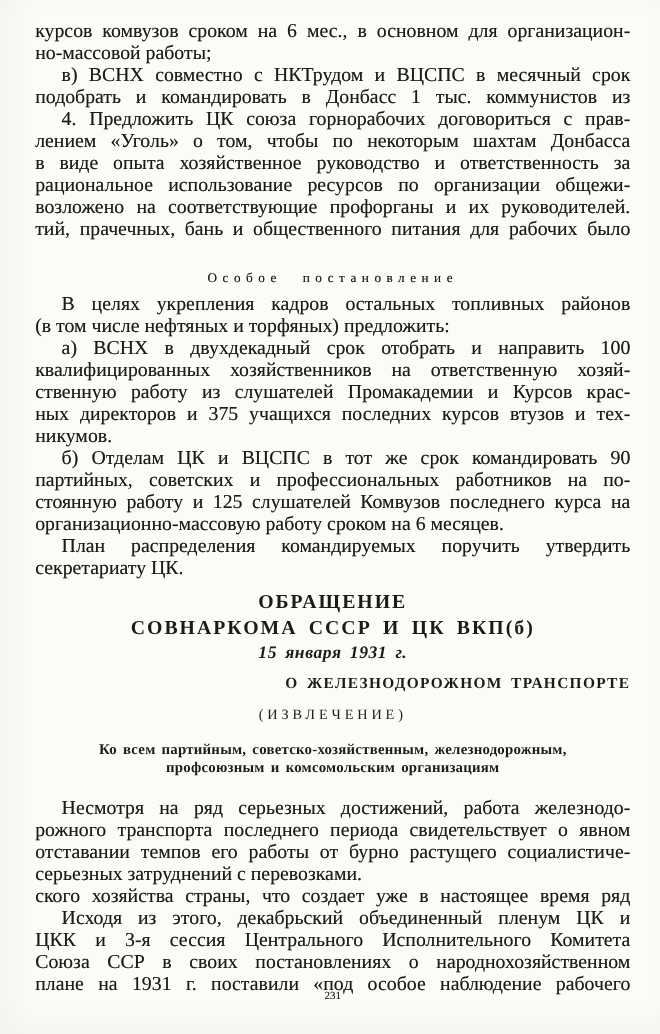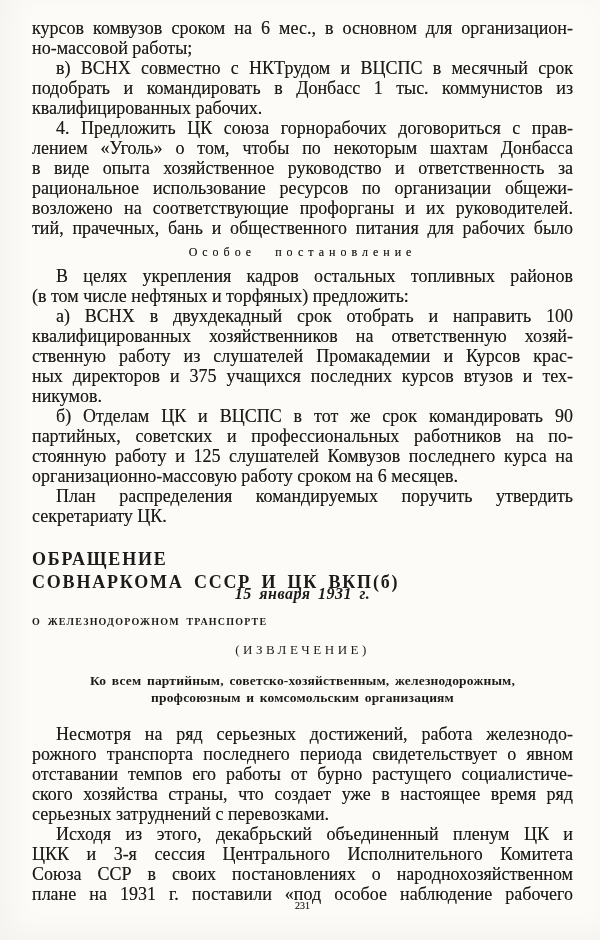--- a/index.html
+++ b/index.html
@@ -40,41 +40,41 @@
   
   .heading-spaced {
     text-align: center;
     font-size: 12px;
     line-height: 24px;
     letter-spacing: 5px;
     word-spacing: 11px;
     text-shadow: 0 0 0.5px rgba(20,20,20,0.55);
   }
   
-  .title { text-align: left; margin-top: 12px; }
+  .title { text-align: center; }
   .title .cline {
     font-weight: bold;
     font-size: 18px;
     line-height: 23px;
     letter-spacing: 1.8px;
     word-spacing: 4px;
   }
   .date {
     text-align: center;
     font-weight: bold;
     font-style: italic;
     font-size: 16px;
     line-height: 20px;
     letter-spacing: 0.5px;
     word-spacing: 3px;
   }
   .subtitle {
-    text-align: left;
+    text-align: right;
     font-weight: bold;
-    font-size: 10px;
+    font-size: 14px;
     line-height: 20px;
     letter-spacing: 1.2px;
     word-spacing: 3px;
   }
   .extract {
     text-align: center;
     font-size: 13px;
     line-height: 16px;
     letter-spacing: 3.5px;
   }
@@ -103,21 +103,20 @@
 <div class="page">
   <div id="content">
       <div class="section para-group" style="top: 18px;">
         <div class="para">
           <div class="line just">курсов комвузов сроком на 6 мес., в основном для организацион-</div>
           <div class="line">но-массовой работы;</div>
         </div>
         <div class="para">
           <div class="line just indent">в) ВСНХ совместно с НКТрудом и ВЦСПС в месячный срок</div>
           <div class="line just">подобрать и командировать в Донбасс 1 тыс. коммунистов из</div>
-          <div class="line">квалифицированных рабочих.</div>
         </div>
         <div class="para">
           <div class="line just indent">4. Предложить ЦК союза горнорабочих договориться с прав-</div>
           <div class="line just">лением «Уголь» о том, чтобы по некоторым шахтам Донбасса</div>
           <div class="line just">в виде опыта хозяйственное руководство и ответственность за</div>
           <div class="line just">рациональное использование ресурсов по организации общежи-</div>
           <div class="line just">возложено на соответствующие профорганы и их руководителей.</div>
           <div class="line just">тий, прачечных, бань и общественного питания для рабочих было</div>
         </div>
       </div>
@@ -154,22 +153,22 @@
       <div class="section extract" style="top: 642px;">(ИЗВЛЕЧЕНИЕ)</div>
       <div class="section address" style="top: 672px;">
         <div class="cline">Ко всем партийным, советско-хозяйственным, железнодорожным,</div>
         <div class="cline">профсоюзным и комсомольским организациям</div>
       </div>
       <div class="section para-group" style="top: 724px;">
         <div class="para">
           <div class="line just indent">Несмотря на ряд серьезных достижений, работа железнодо-</div>
           <div class="line just">рожного транспорта последнего периода свидетельствует о явном</div>
           <div class="line just">отставании темпов его работы от бурно растущего социалистиче-</div>
+          <div class="line">серьезных затруднений с перевозками.</div>
           <div class="line just">ского хозяйства страны, что создает уже в настоящее время ряд</div>
-          <div class="line">серьезных затруднений с перевозками.</div>
         </div>
         <div class="para">
           <div class="line just indent">Исходя из этого, декабрьский объединенный пленум ЦК и</div>
           <div class="line just">ЦКК и 3-я сессия Центрального Исполнительного Комитета</div>
           <div class="line just">Союза ССР в своих постановлениях о народнохозяйственном</div>
           <div class="line just">плане на 1931 г. поставили «под особое наблюдение рабочего</div>
         </div>
       </div>
     </div>
   <div class="page-number">231</div>

